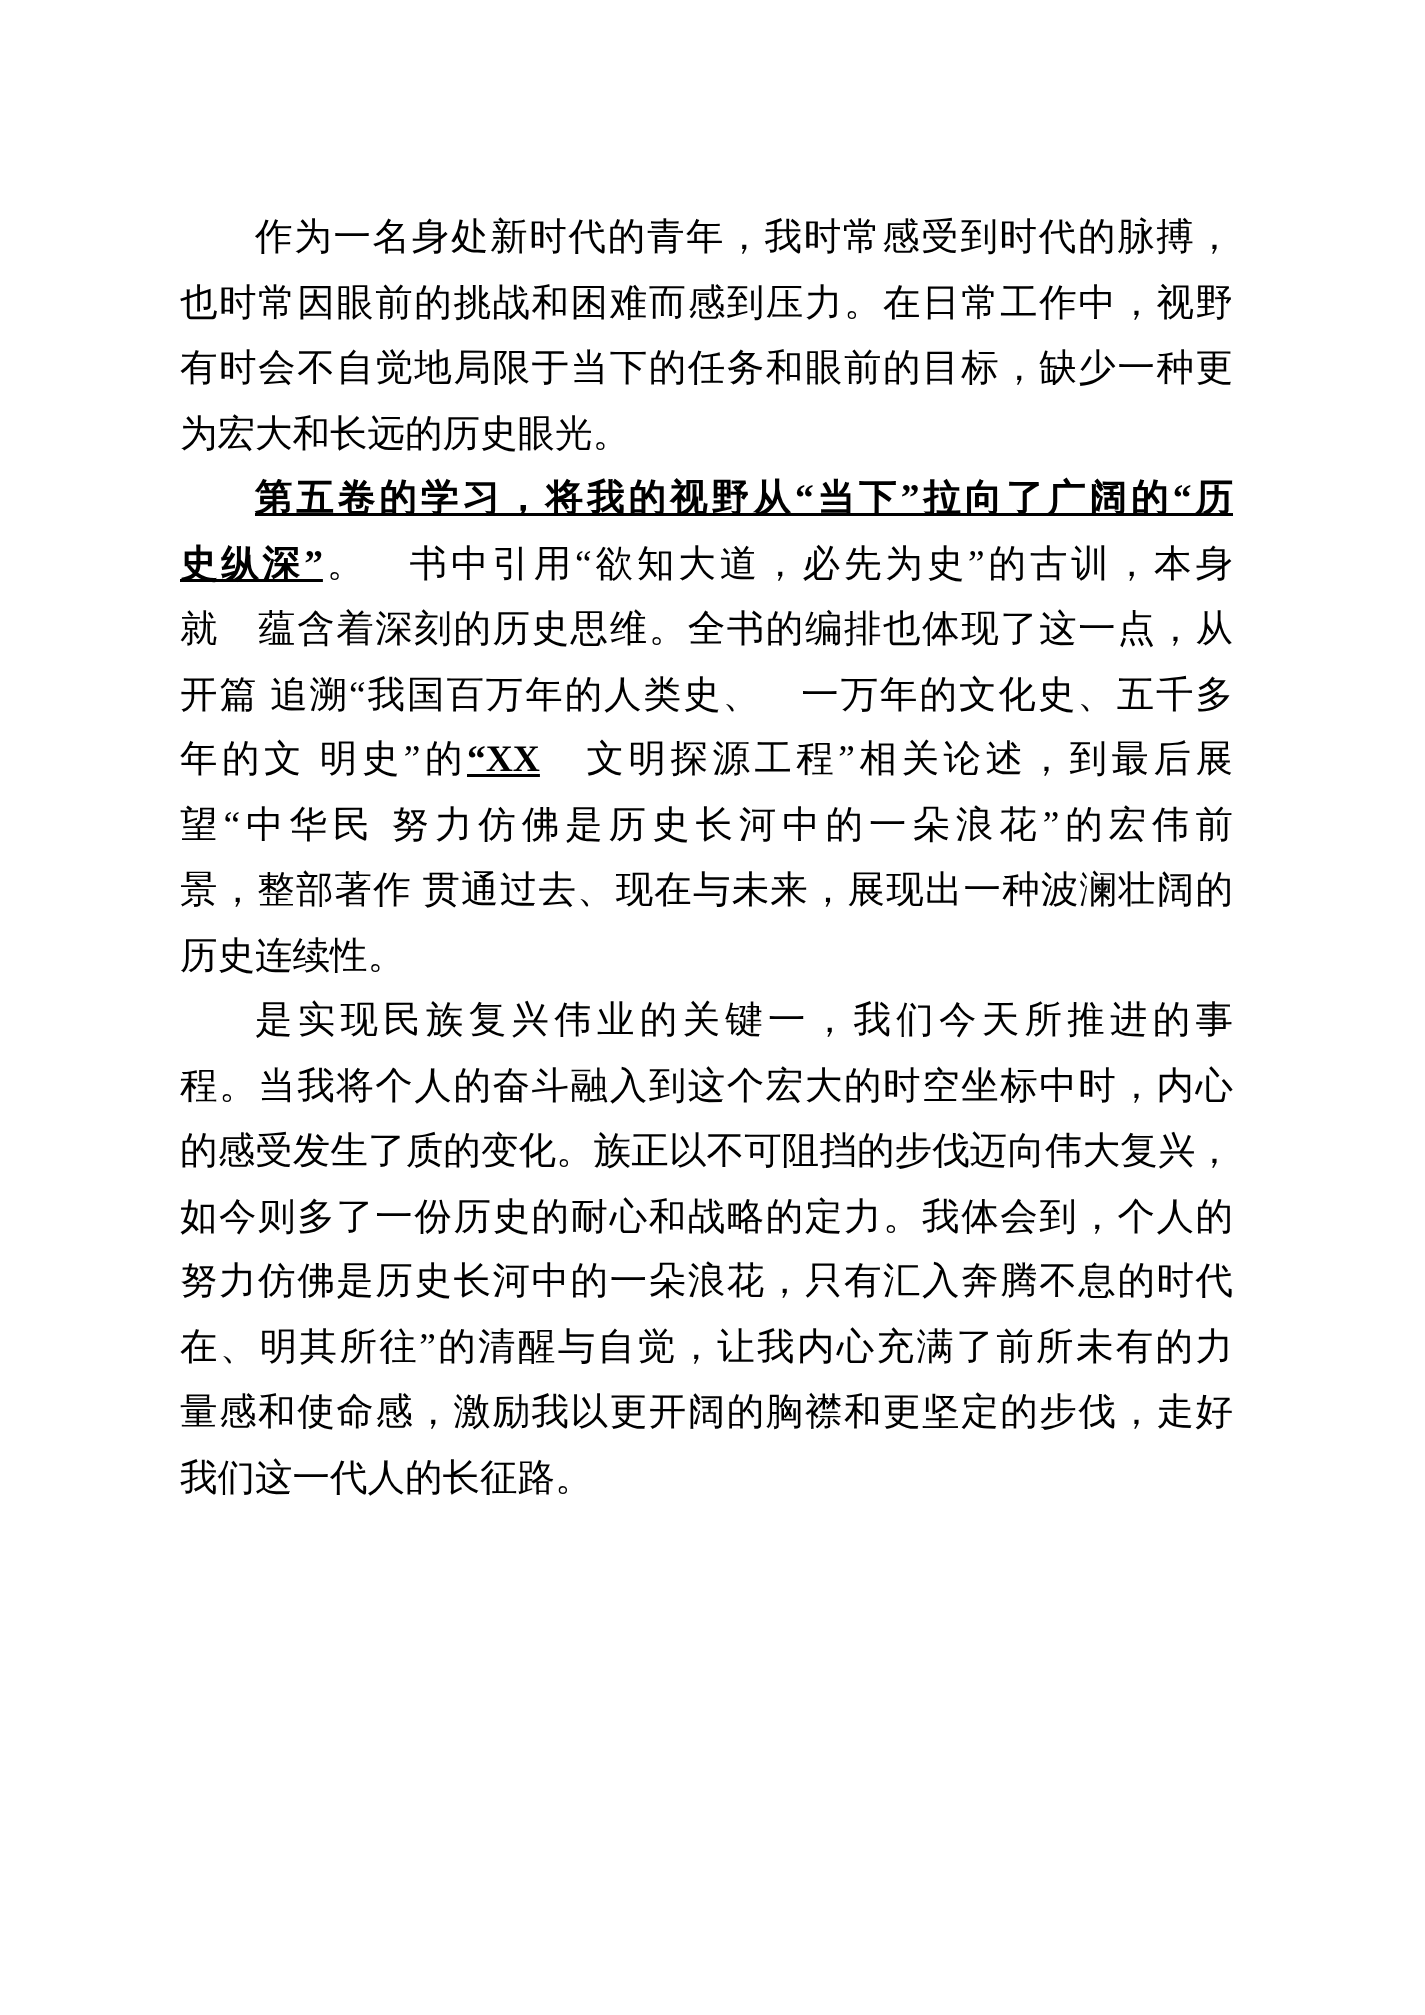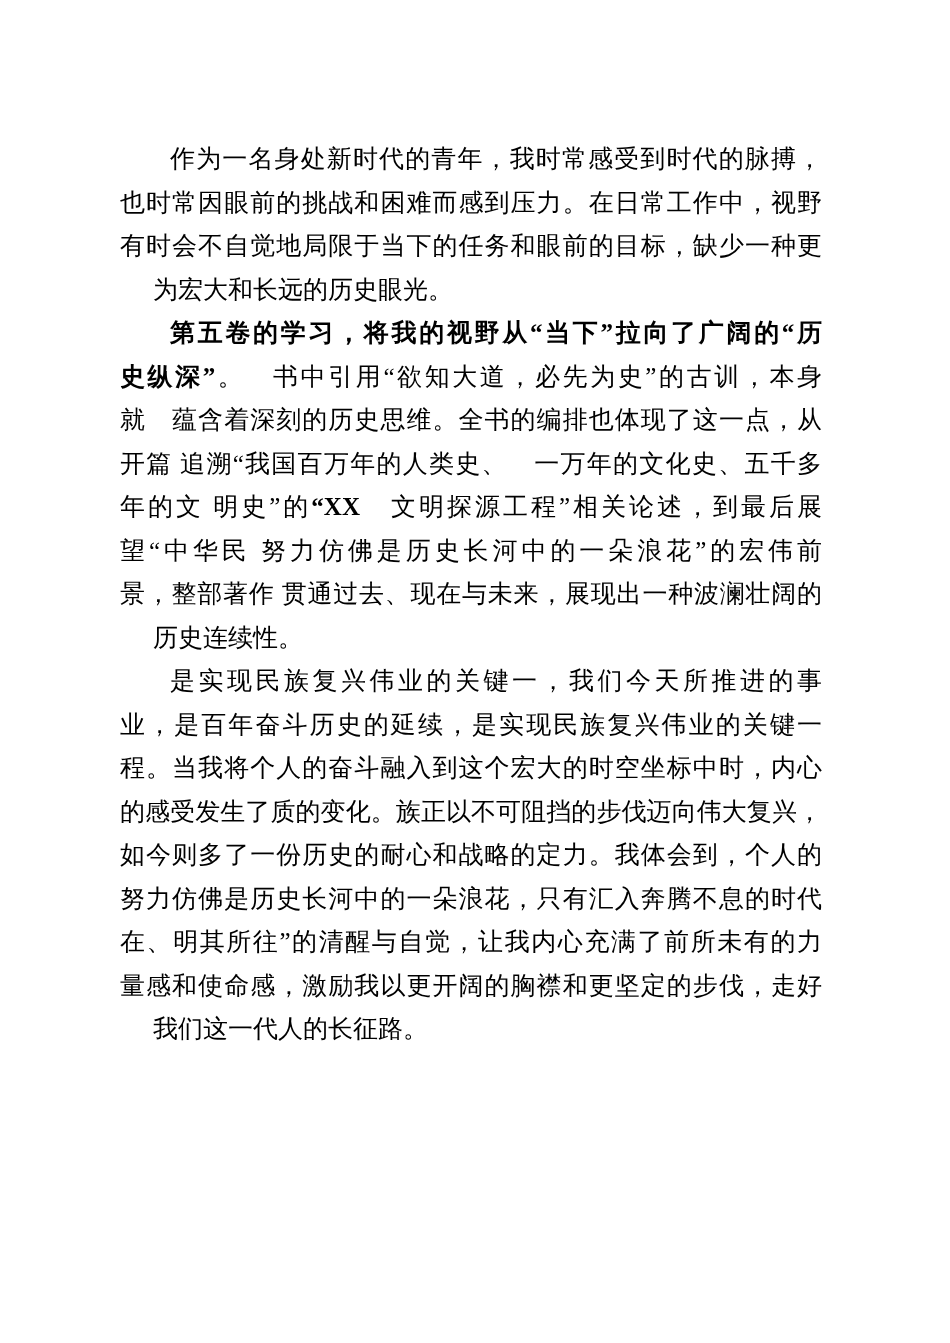--- a/index.html
+++ b/index.html
@@ -26,27 +26,26 @@
   .line {
     font-size: 25px;
     line-height: 43.5px;
     letter-spacing: 0;
     text-align: justify;
     text-align-last: justify;
     color: #000000;
   }
   .line.final {
     text-align-last: left;
-    margin-left: 33px;
   }
   .line.indent {
     text-indent: 50px;
   }
   .run { font-weight: 400; }
-  .run.bold { font-weight: 700; }
+  .run.bold { font-weight: 700; text-decoration: underline; }
 </style>
 </head>
 <body>
 
 <div class="page">
   <div id="doc-body">
       <div class="paragraph">
         <div class="line indent"><span class="run">作为一名身处新时代的青年，我时常感受到时代的脉搏，</span></div>
         <div class="line"><span class="run">也时常因眼前的挑战和困难而感到压力。在日常工作中，视野</span></div>
         <div class="line"><span class="run">有时会不自觉地局限于当下的任务和眼前的目标，缺少一种更</span></div>
@@ -57,21 +56,20 @@
         <div class="line"><span class="run bold">史纵深”</span><span class="run">。　书中引用“欲知大道，必先为史”的古训，本身</span></div>
         <div class="line"><span class="run">就　蕴含着深刻的历史思维。全书的编排也体现了这一点，从</span></div>
         <div class="line"><span class="run">开篇 追溯“我国百万年的人类史、　一万年的文化史、五千多</span></div>
         <div class="line"><span class="run">年的文 明史”的</span><span class="run bold">“XX</span><span class="run">　文明探源工程”相关论述，到最后展</span></div>
         <div class="line"><span class="run">望“中华民 努力仿佛是历史长河中的一朵浪花”的宏伟前</span></div>
         <div class="line"><span class="run">景，整部著作 贯通过去、现在与未来，展现出一种波澜壮阔的</span></div>
         <div class="line final"><span class="run">历史连续性。</span></div>
       </div>
       <div class="paragraph">
         <div class="line indent"><span class="run">是实现民族复兴伟业的关键一，我们今天所推进的事</span></div>
-        <div class="line"><span class="run">业，是百年奋斗历史的延续，是实现民族复兴伟业的关键一</span></div>
         <div class="line"><span class="run">程。当我将个人的奋斗融入到这个宏大的时空坐标中时，内心</span></div>
         <div class="line"><span class="run">的感受发生了质的变化。族正以不可阻挡的步伐迈向伟大复兴，</span></div>
         <div class="line"><span class="run">如今则多了一份历史的耐心和战略的定力。我体会到，个人的</span></div>
         <div class="line"><span class="run">努力仿佛是历史长河中的一朵浪花，只有汇入奔腾不息的时代</span></div>
         <div class="line"><span class="run">在、明其所往”的清醒与自觉，让我内心充满了前所未有的力</span></div>
         <div class="line"><span class="run">量感和使命感，激励我以更开阔的胸襟和更坚定的步伐，走好</span></div>
         <div class="line final"><span class="run">我们这一代人的长征路。</span></div>
       </div>
     </div>
 </div>

